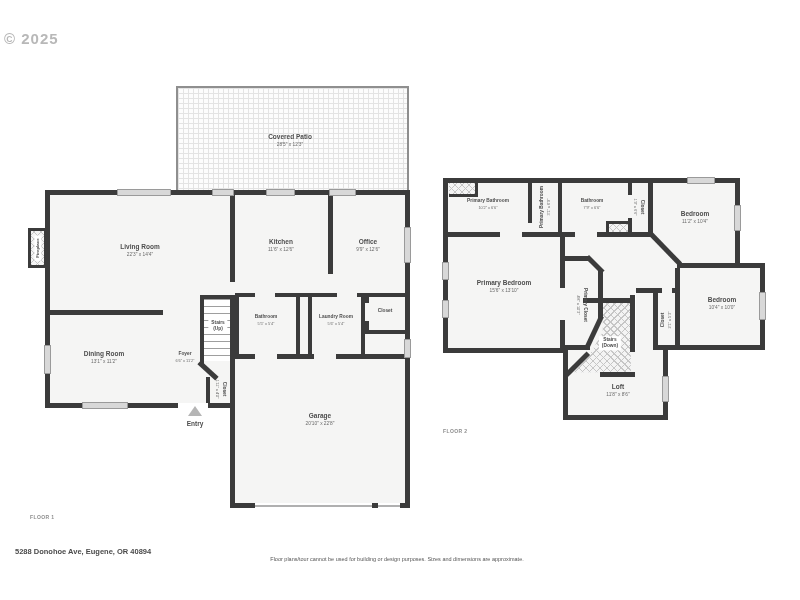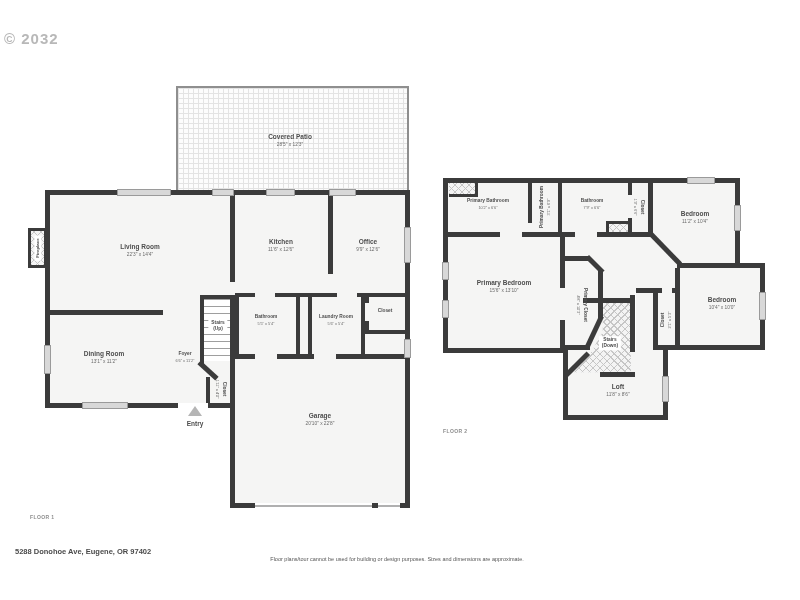--- a/index.html
+++ b/index.html
@@ -53,21 +53,21 @@
     border-left:7px solid transparent;border-right:7px solid transparent;
     border-bottom:10px solid #b5b5b5;}
   #entry-lbl{position:absolute;left:195px;top:423px;transform:translate(-50%,-50%);
     font-size:6.5px;font-weight:bold;color:#4d4d4d;z-index:6;}
 </style>
 </head>
 <body style="--wall: #3b3b3b; --room_fill: #f5f5f4; --window: #d8d8d8; --text_primary: #4d4d4d; --text_dim: #6a6a6a; --watermark: #b8b8b8;">
 
 <div id="canvas">
 
-  <div id="copyright">© 2032</div>
+  <div id="copyright">© 2025</div>
 
   <div id="patio"></div>
   <div class="treads"></div>
   <div id="stairs2-hatch" class="hatchd"></div>
   <div id="fireplace-box" class="hatchd"></div>
   <div id="shower1" class="hatchd"></div>
   <div id="shower2" class="hatchd"></div>
 
   <div id="geom">
       <div class="fill" style="left: 47px; top: 192px; width: 361px; height: 211px;"></div>
@@ -256,15 +256,15 @@
   </div>
   <div class="lbl" style="left:618px;top:390px">
     <div class="nm">Loft</div>
     <div class="dm">11'8" x 8'6"</div>
   </div>
 
   <div id="entry-tri"></div>
   <div id="entry-lbl">Entry</div>
   <div class="caption" style="left:30px;top:514px">FLOOR 1</div>
   <div class="caption" style="left:443px;top:428px">FLOOR 2</div>
-  <div id="address">5288 Donohoe Ave, Eugene, OR 97402</div>
+  <div id="address">5288 Donohoe Ave, Eugene, OR 40894</div>
   <div id="disclaimer">Floor plans/tour cannot be used for building or design purposes. Sizes and dimensions are approximate.</div>
 </div>
 
 </body></html>

